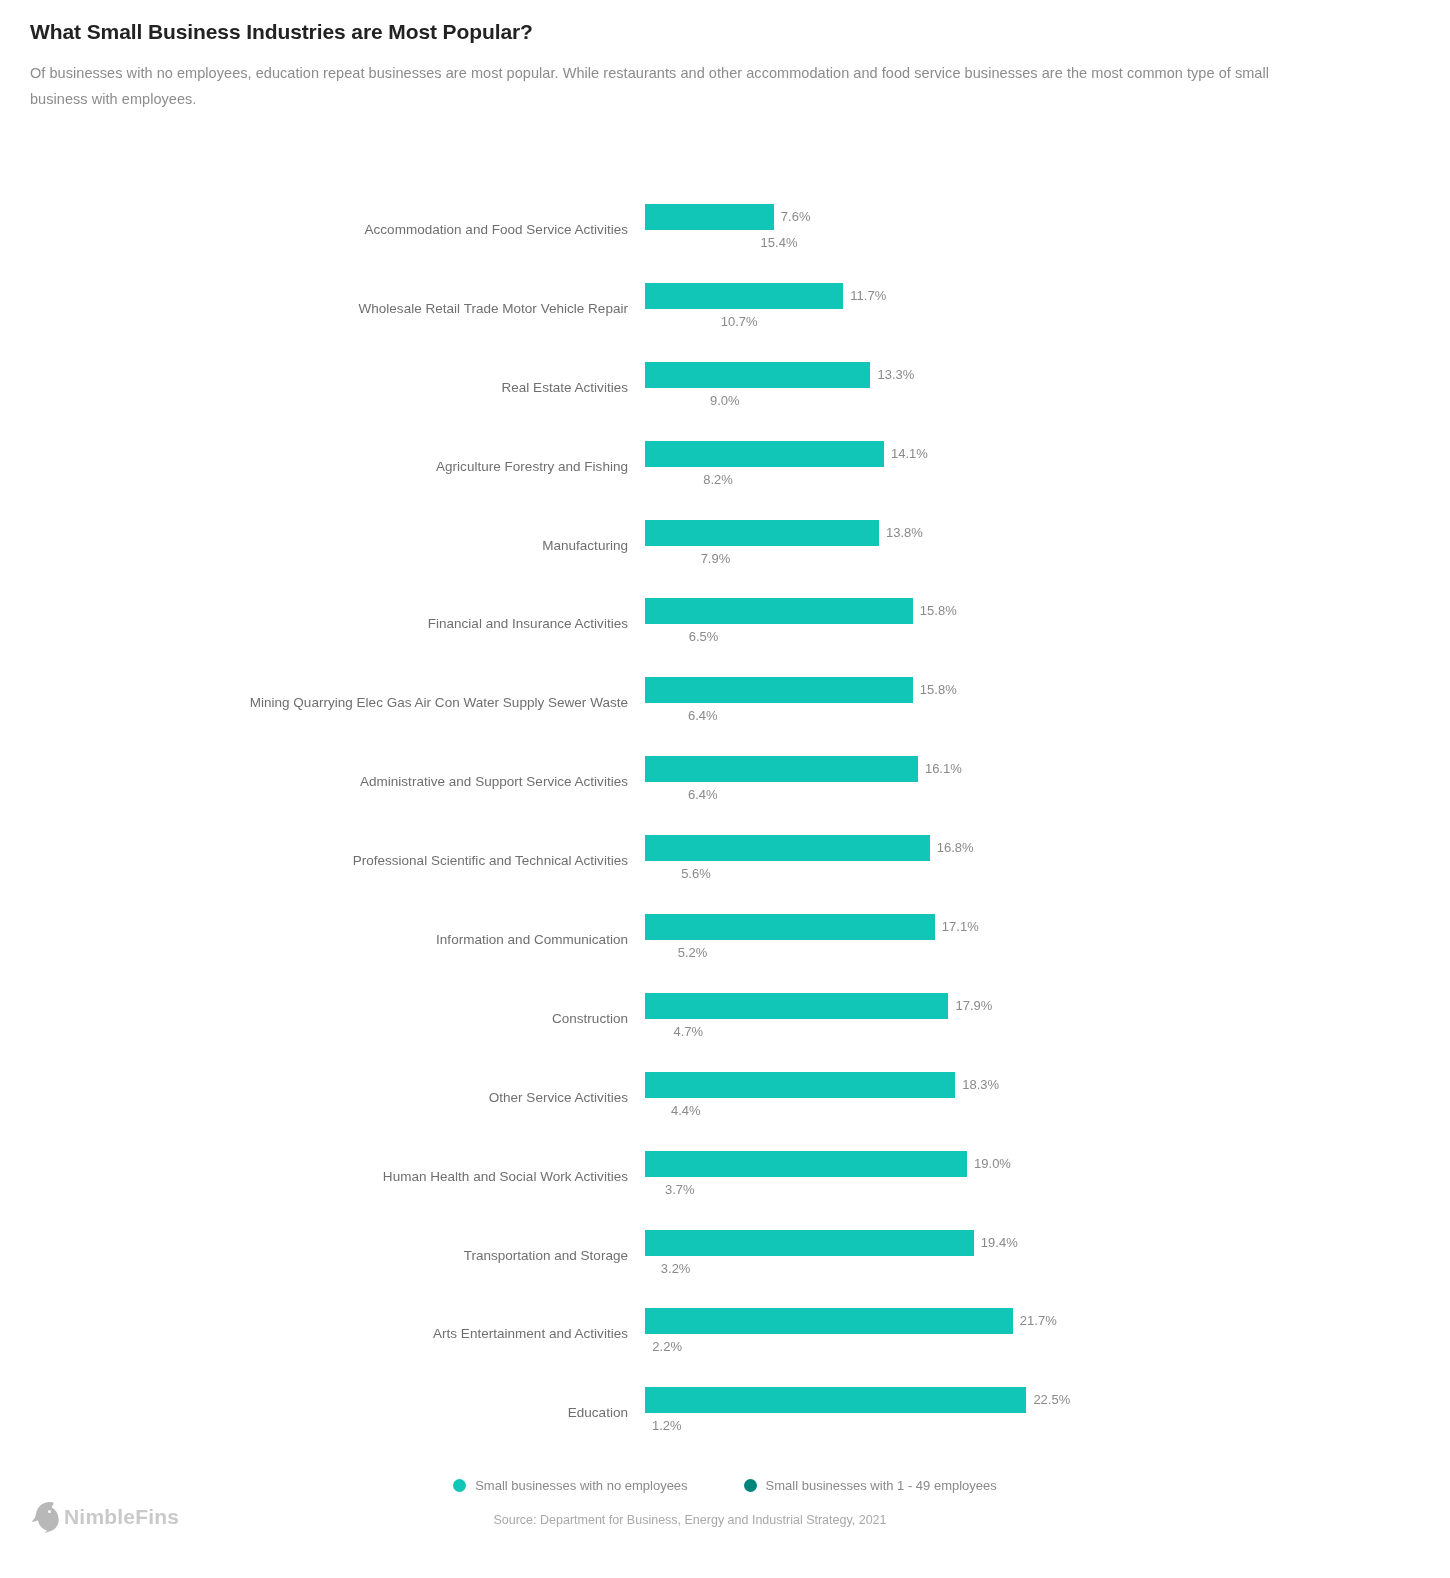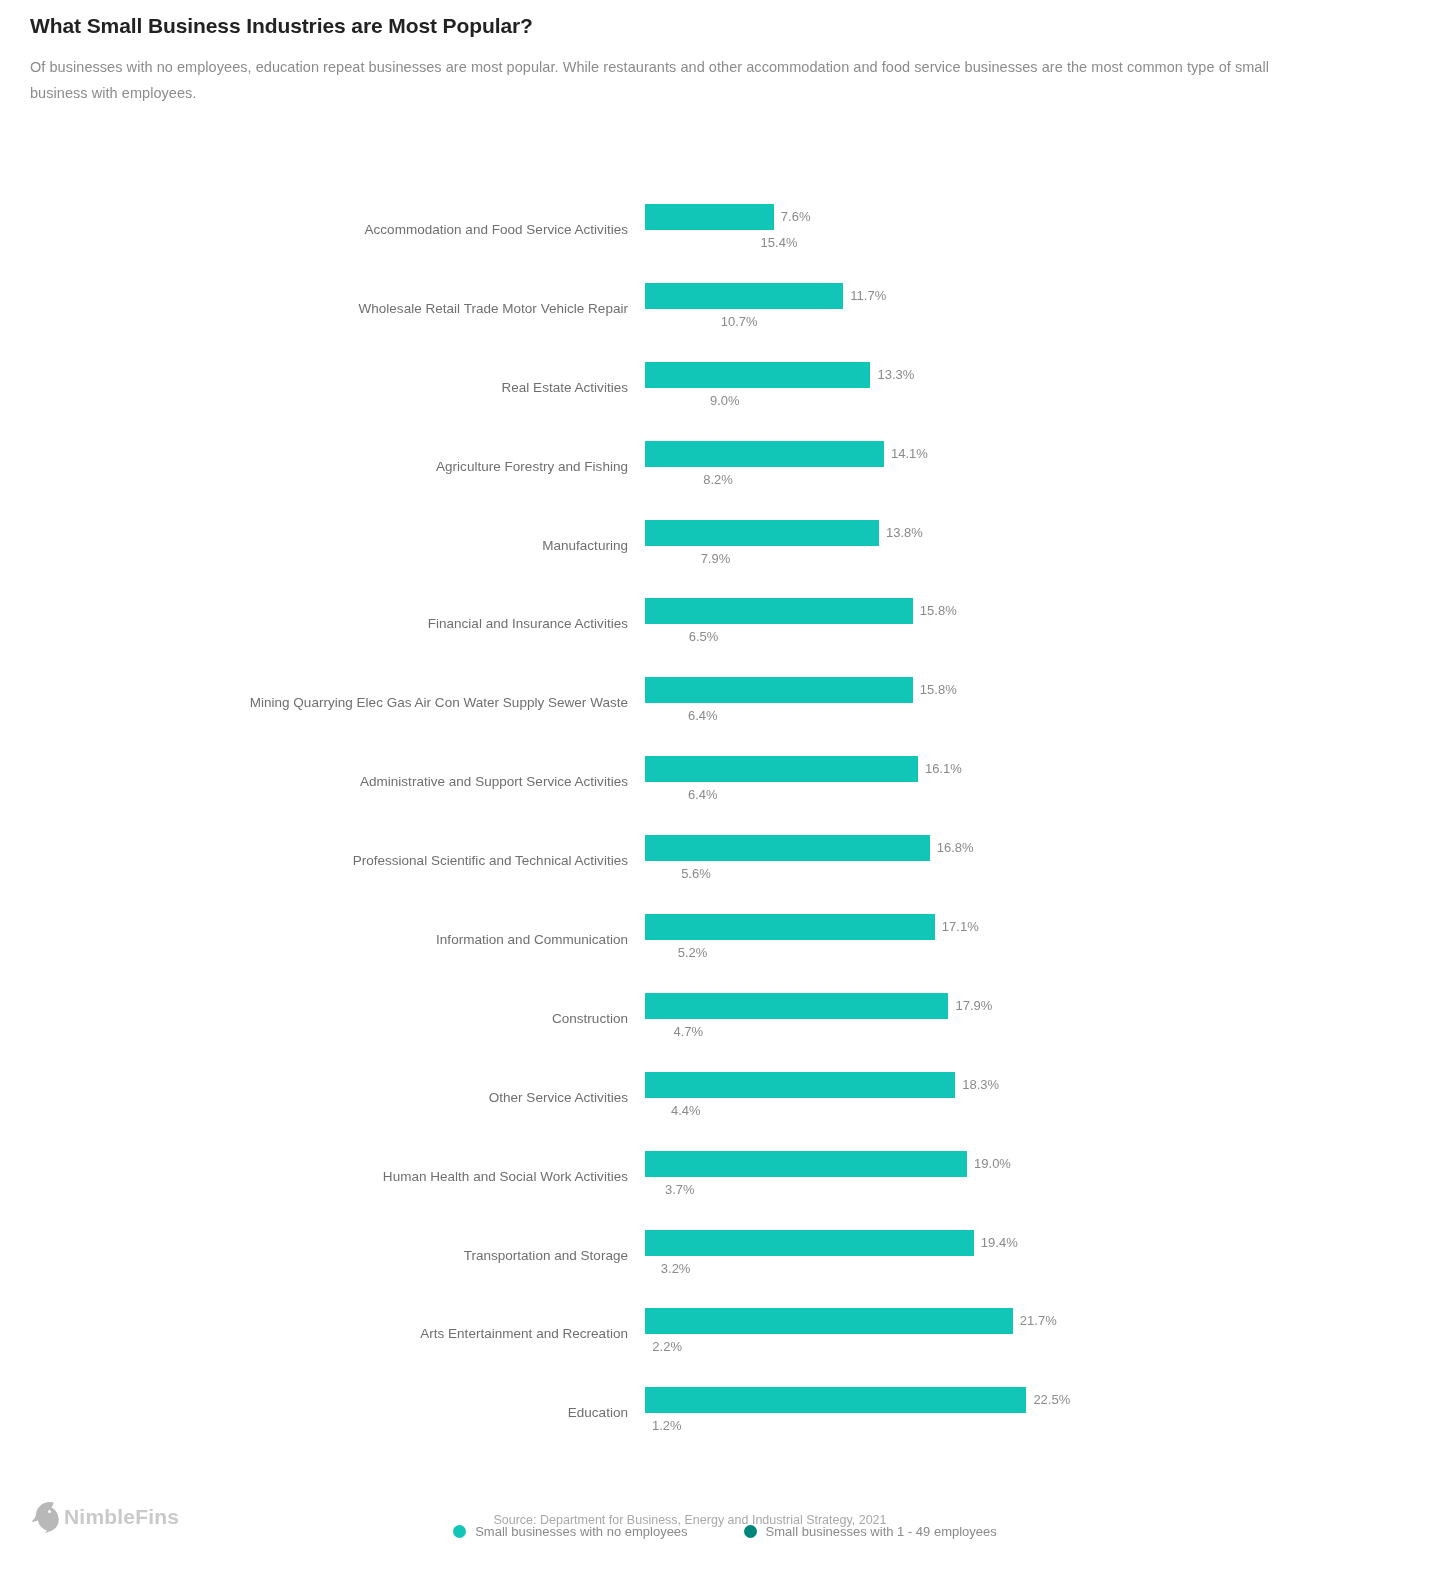--- a/index.html
+++ b/index.html
@@ -11,21 +11,21 @@
     overflow: hidden;
   }
   .page {
     position: relative;
     width: 1450px;
     height: 1578px;
     background: #ffffff;
   }
 
   
-  .header { position: absolute; left: 30px; top: 12px; width: 1330px; }
+  .header { position: absolute; left: 30px; top: 18px; width: 1330px; }
   .chart-title {
     font-size: 21px;
     font-weight: bold;
     color: #222222;
     letter-spacing: -0.1px;
     line-height: 28px;
   }
   .chart-subtitle {
     margin-top: 14px;
     font-size: 14.5px;
@@ -95,21 +95,21 @@
   .legend {
     position: absolute;
     left: 0;
     top: 1478px;
     width: 1450px;
     display: flex;
     justify-content: center;
     align-items: center;
     gap: 56px;
   }
-  .legend-item { display: flex; align-items: center; gap: 9px; margin-top: 46px; }
+  .legend-item { display: flex; align-items: center; gap: 9px; }
   .legend-swatch {
     width: 13px; height: 13px; border-radius: 50%;
     display: inline-block;
   }
   .legend-label {
     font-size: 13px;
     color: #8a8a8a;
     white-space: nowrap;
   }
 
@@ -330,21 +330,21 @@
             <div class="bar light" style="width: 328.854px; background: rgb(17, 198, 183);"></div>
             <span class="bar-value">19.4%</span>
           </div>
           <div class="bar-wrap bot">
             <div class="bar dark" style="width: 54.2439px; background: rgb(0, 133, 122);"></div>
             <span class="bar-value">3.2%</span>
           </div>
         </div>
       </div>
       <div class="row">
-        <div class="cat-label">Arts Entertainment and Recreation</div>
+        <div class="cat-label">Arts Entertainment and Activities</div>
         <div class="bars">
           <div class="bar-wrap top">
             <div class="bar light" style="width: 367.841px; background: rgb(17, 198, 183);"></div>
             <span class="bar-value">21.7%</span>
           </div>
           <div class="bar-wrap bot">
             <div class="bar dark" style="width: 37.2927px; background: rgb(0, 133, 122);"></div>
             <span class="bar-value">2.2%</span>
           </div>
         </div>

